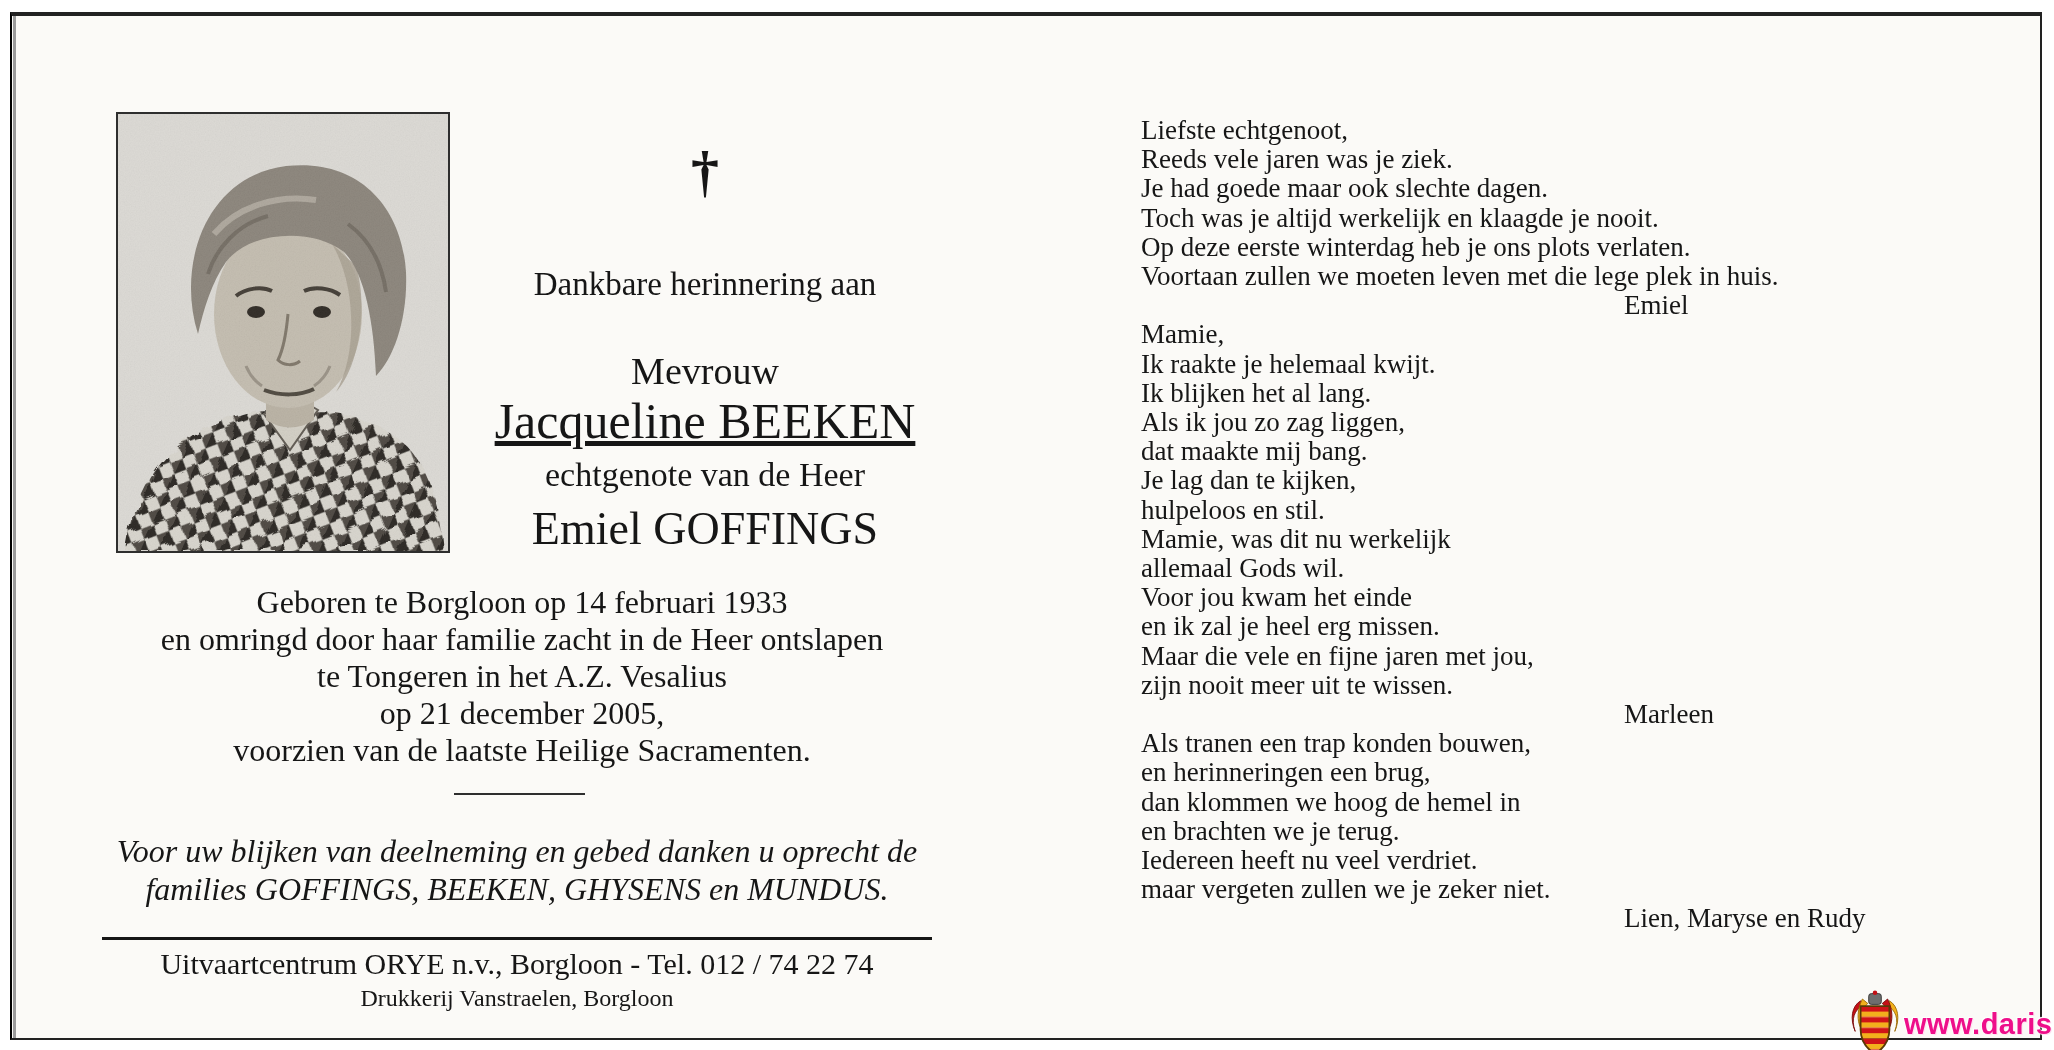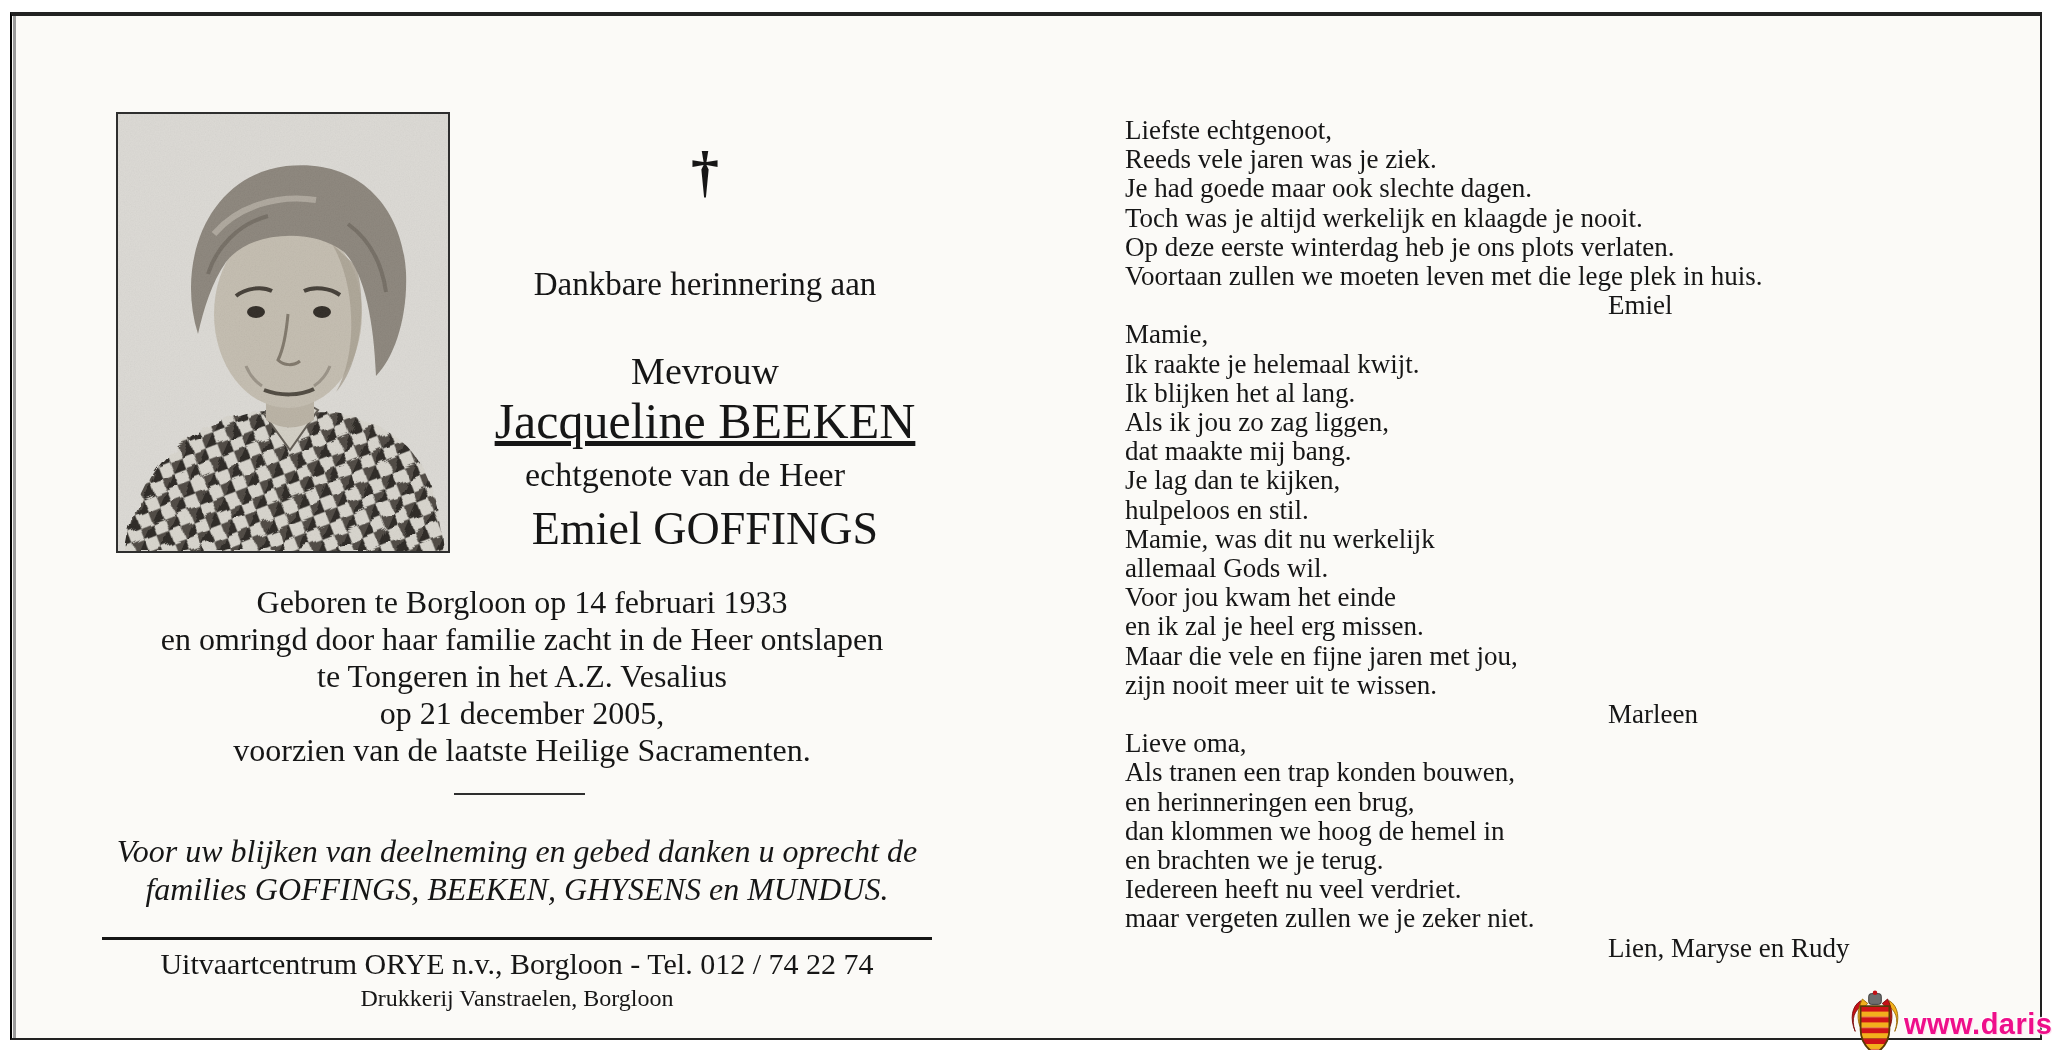--- a/index.html
+++ b/index.html
@@ -27,33 +27,33 @@
   .photo-frame{
     left:104px;top:96px;width:330px;height:437px;
     border:2px solid #2e2e2e;background:#f3f1ec;overflow:hidden;
   }
   .photo-frame svg{display:block;width:100%;height:100%;}
 
   .cross{left:430px;top:128px;width:526px;font-size:56px;line-height:1;font-weight:bold;}
   .intro-line{left:430px;top:252px;width:526px;font-size:33px;line-height:1;}
   .honorific{left:430px;top:336px;width:526px;font-size:38px;line-height:1;}
   .deceased-name{left:430px;top:380px;width:526px;font-size:50px;line-height:1;text-decoration:underline;}
-  .relation-line{left:410px;top:442px;width:526px;font-size:34px;line-height:1;}
+  .relation-line{left:430px;top:442px;width:526px;font-size:34px;line-height:1;}
   .spouse-name{left:430px;top:490px;width:526px;font-size:46px;line-height:1;}
 
   .life-block{left:75px;top:568px;width:870px;font-size:32px;line-height:37px;}
   .sep-line{left:442px;top:777px;width:131px;height:2px;background:#2e2e2e;}
   .thanks-block{left:75px;top:816px;width:860px;font-style:italic;font-size:32px;line-height:38px;}
   .footer-rule{left:90px;top:921px;width:830px;height:3px;background:#161616;}
   .footer-funeral{left:75px;top:930px;width:860px;font-size:30px;line-height:1.2;}
   .footer-printer{left:75px;top:968px;width:860px;font-size:24px;line-height:1.2;}
 
   
   .poem-column{left:1113px;top:100px;width:820px;font-size:27px;line-height:29.2px;}
-  .poem-line{white-space:pre;}
+  .poem-line{white-space:pre;margin-left:16px;}
   .poem-line.signature{padding-left:483px;}
 
   
   .watermark{left:1836px;top:974px;width:210px;height:76px;z-index:5;}
   .coat-of-arms{position:absolute;left:0;top:0;width:54px;height:72px;}
   .daris-url{
     position:absolute;left:56px;top:18px;
     font-family:"Liberation Sans", sans-serif;font-weight:bold;
     font-size:29px;color:#ee0f8a;letter-spacing:0.5px;
     text-shadow:0 0 3px #ffffff, 1px 1px 0 #ffd9ec, -1px -1px 0 #ffffff;
@@ -158,21 +158,20 @@
       <div class="poem-line">dat maakte mij bang.</div>
       <div class="poem-line">Je lag dan te kijken,</div>
       <div class="poem-line">hulpeloos en stil.</div>
       <div class="poem-line">Mamie, was dit nu werkelijk</div>
       <div class="poem-line">allemaal Gods wil.</div>
       <div class="poem-line">Voor jou kwam het einde</div>
       <div class="poem-line">en ik zal je heel erg missen.</div>
       <div class="poem-line">Maar die vele en fijne jaren met jou,</div>
       <div class="poem-line">zijn nooit meer uit te wissen.</div>
       <div class="poem-line signature">Marleen</div>
-      <div class="poem-line">Lieve oma,</div>
       <div class="poem-line">Als tranen een trap konden bouwen,</div>
       <div class="poem-line">en herinneringen een brug,</div>
       <div class="poem-line">dan klommen we hoog de hemel in</div>
       <div class="poem-line">en brachten we je terug.</div>
       <div class="poem-line">Iedereen heeft nu veel verdriet.</div>
       <div class="poem-line">maar vergeten zullen we je zeker niet.</div>
       <div class="poem-line signature">Lien, Maryse en Rudy</div>
     </div>
 
   <div class="abs watermark">

